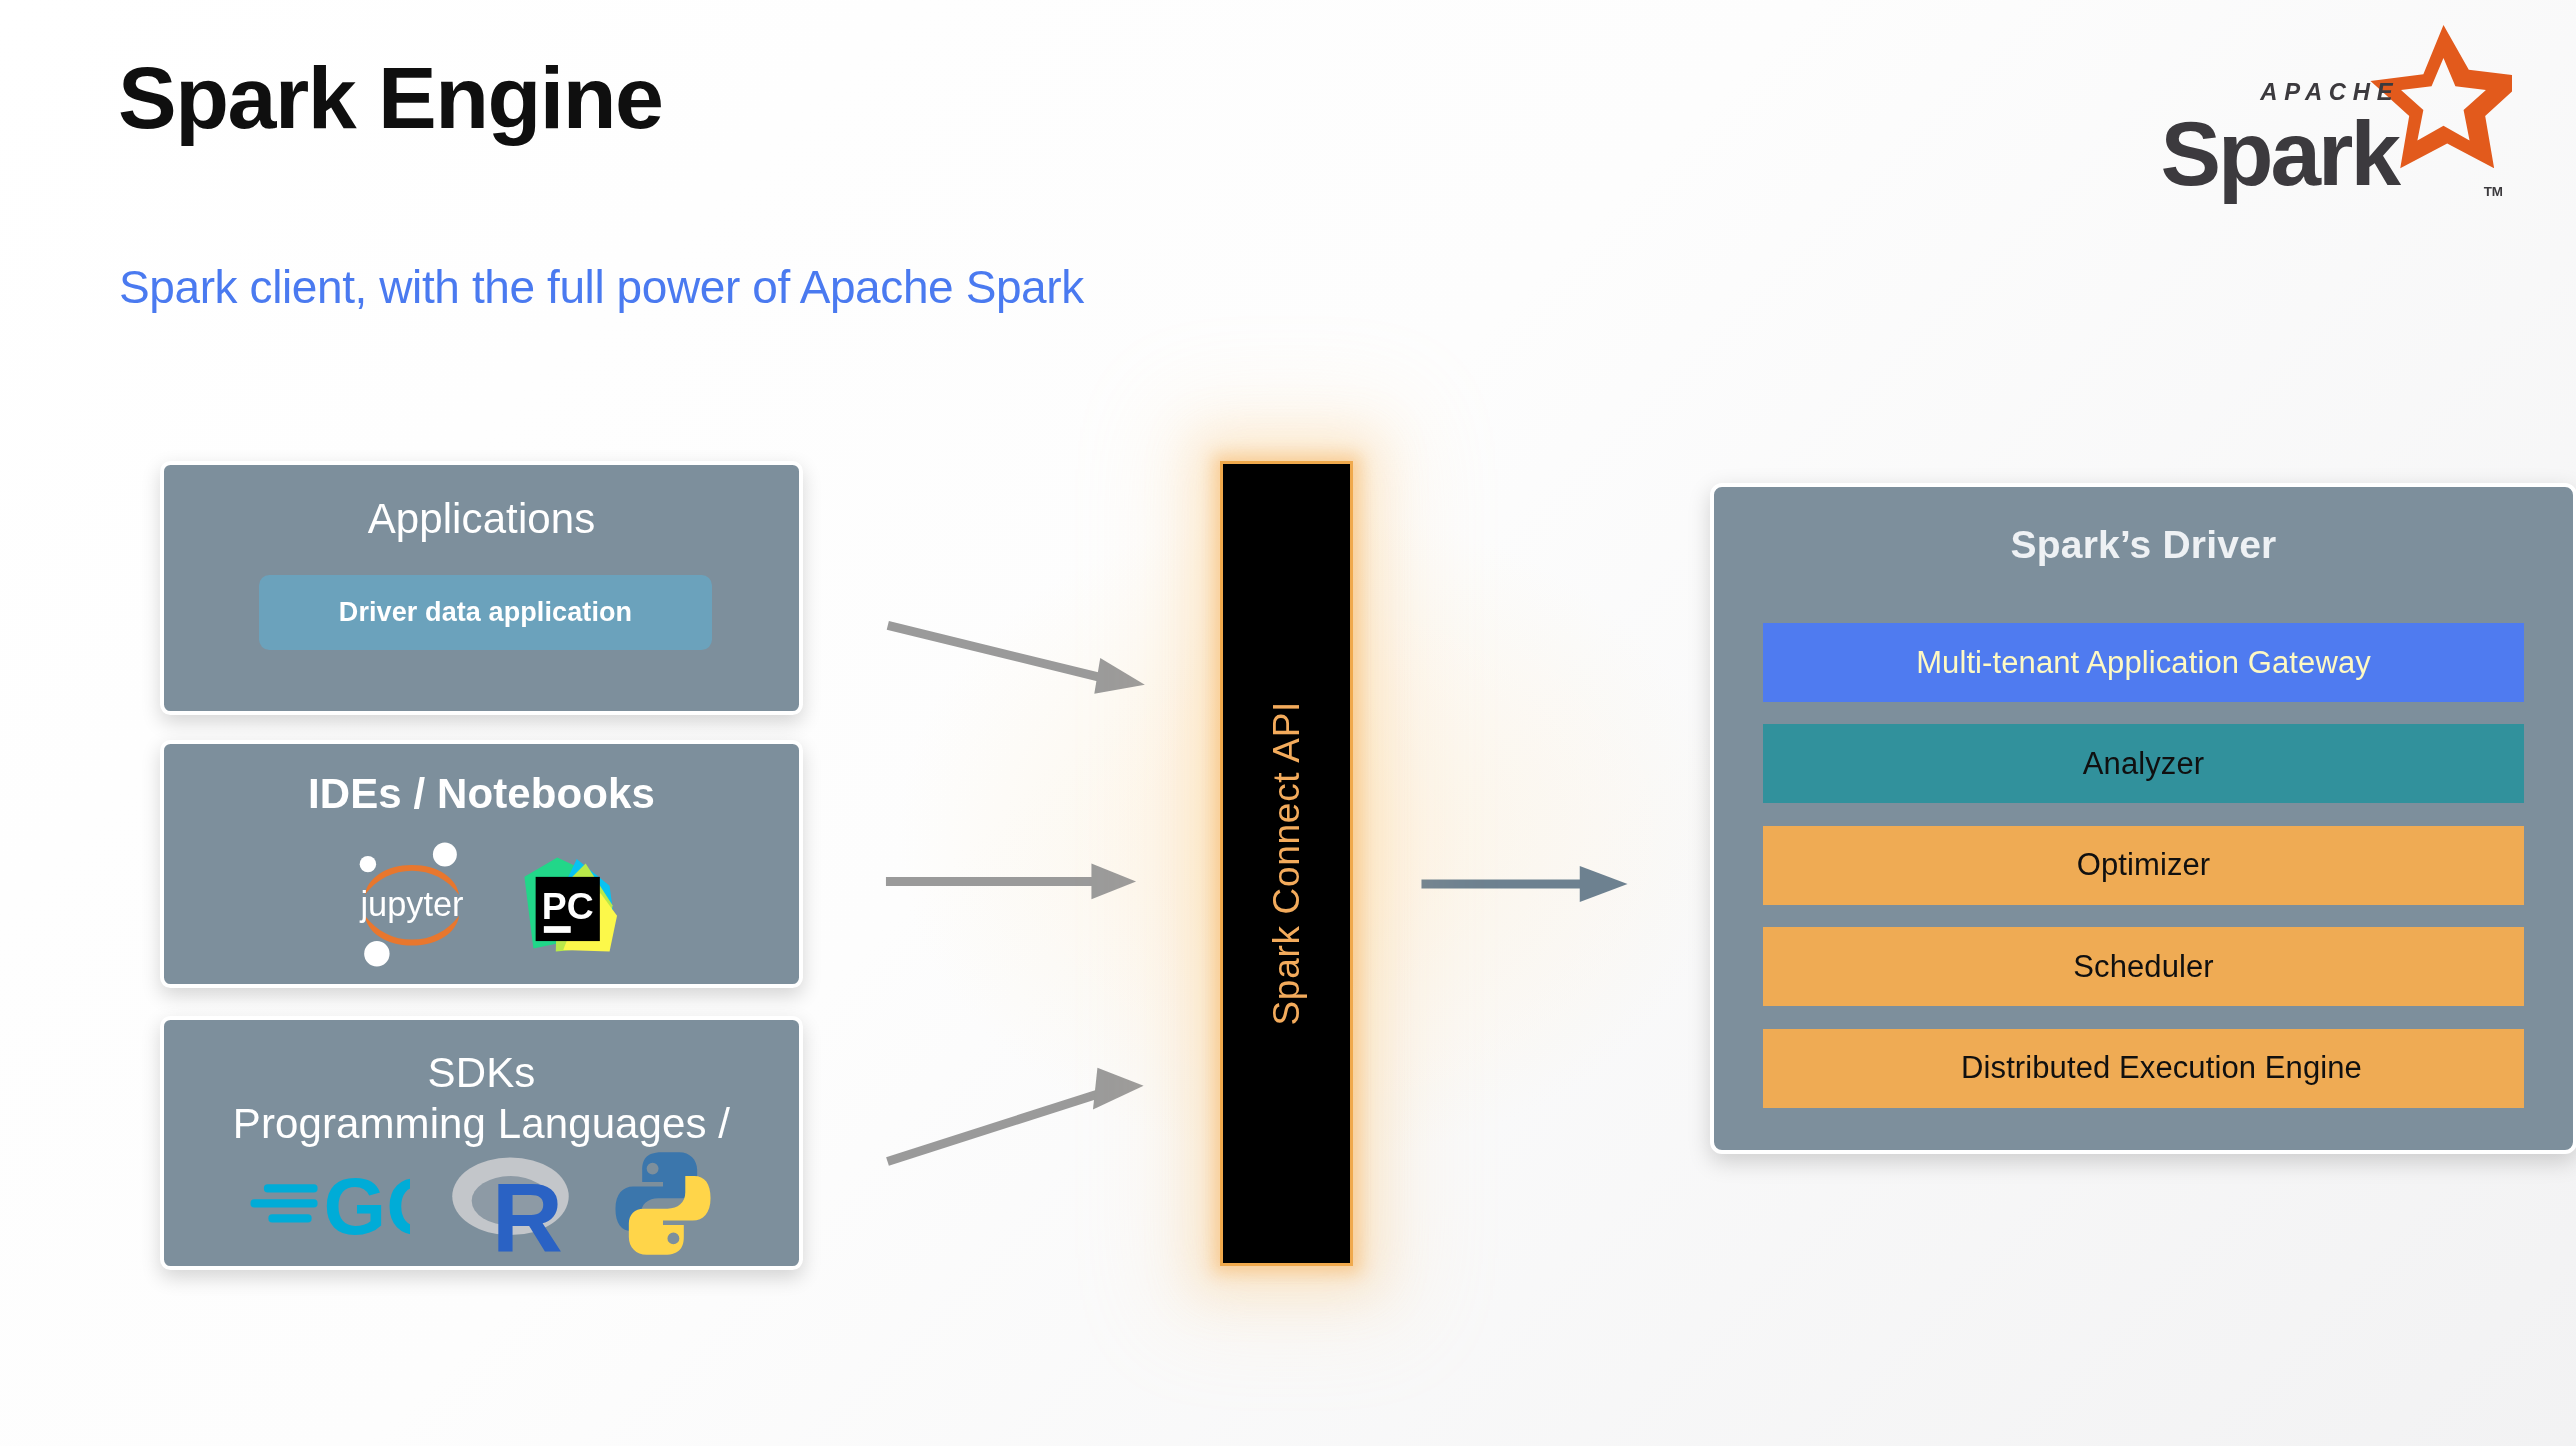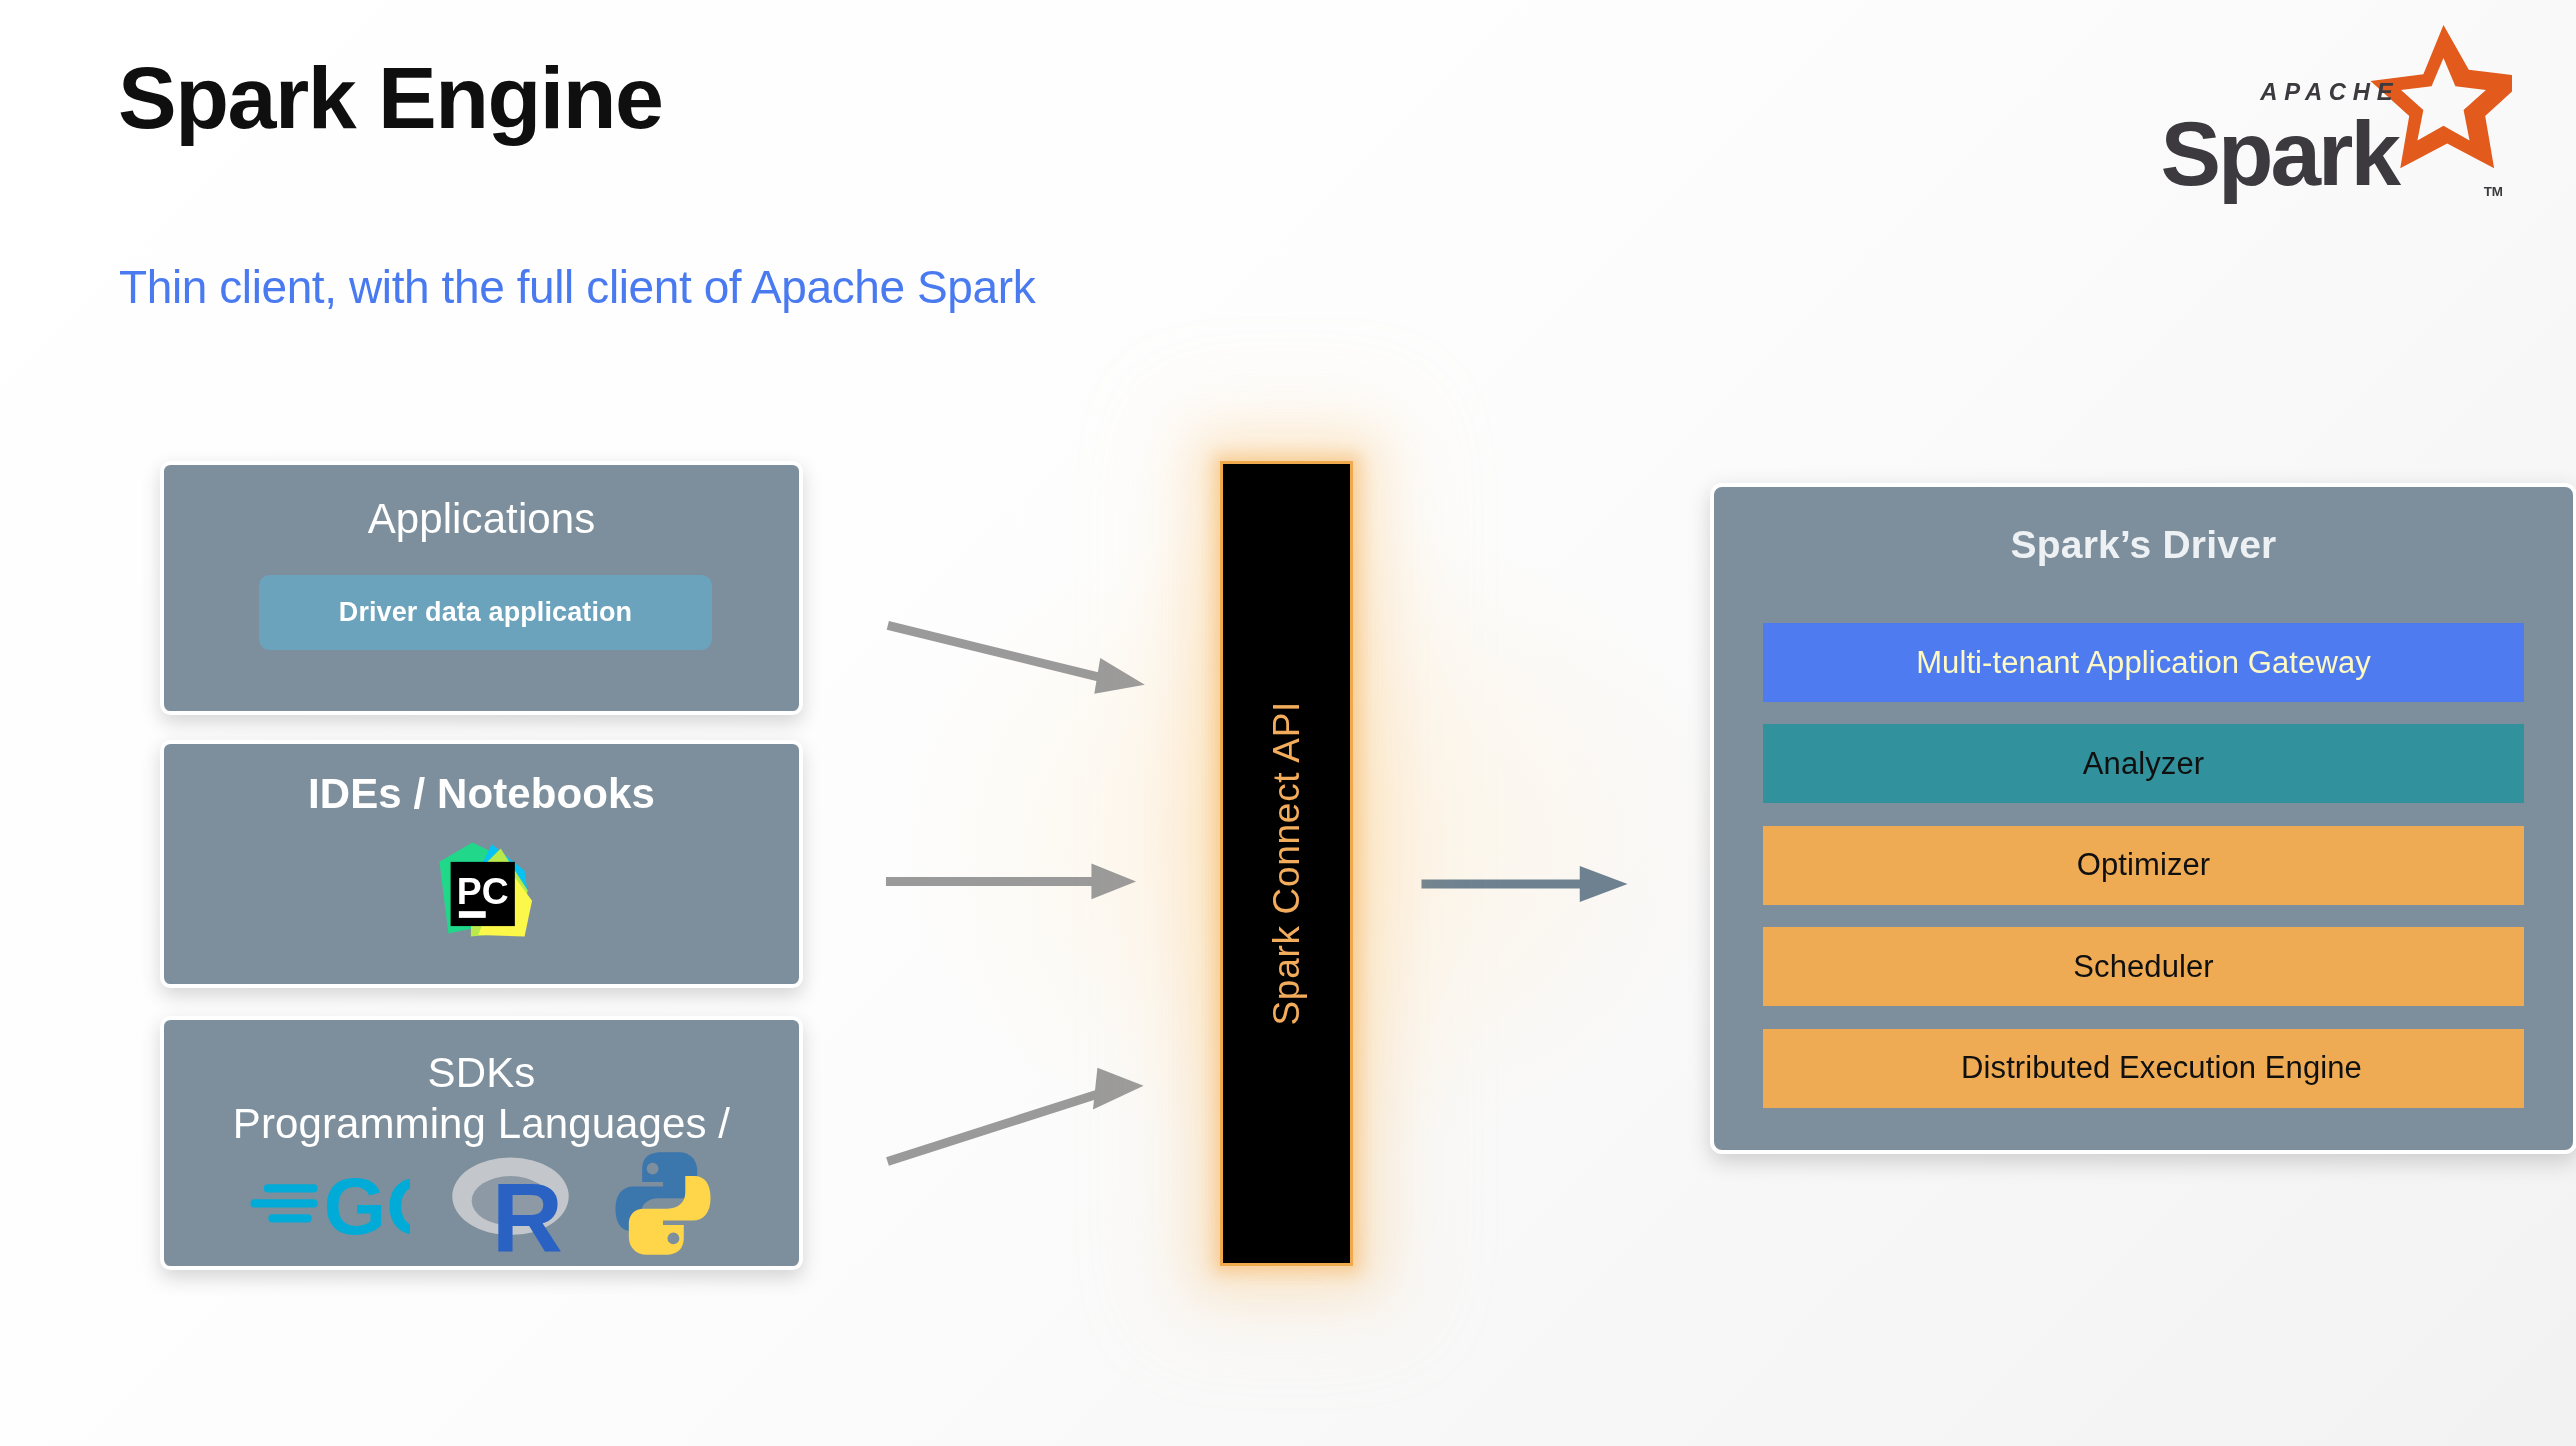--- a/index.html
+++ b/index.html
@@ -179,21 +179,21 @@
     justify-content: center;
     font-size: 31px;
     letter-spacing: 0.1px;
   }
   .driver-row:last-child { margin-bottom: 0; padding-left: 36px; }
 </style>
 </head>
 <body>
 
 <div id="page-title">Spark Engine</div>
-<div id="page-subtitle">Thin client, with the full client of Apache Spark</div>
+<div id="page-subtitle">Spark client, with the full power of Apache Spark</div>
 
 <div id="spark-logo">
   <svg viewBox="0 0 490 260" width="365" height="194">
 
     <g>
       <path fill="#e25a1c" d="M398 8 L371 74 L300 83 L352 130 L340 200 L403 167 L466 200 L454 130 L490 97 L490 75 L432 68 Z
                M398 52 L414 90 L455 95 L425 122 L433 163 L398 143 L363 163 L371 122 L341 95 L382 90 Z"></path>
     </g>
 
     <text x="152" y="108" font-family="'Liberation Sans',sans-serif" font-size="32" font-weight="700" font-style="italic" letter-spacing="9" fill="#3c3a3e">APACHE</text>
@@ -205,20 +205,30 @@
 
 <div id="card-applications" class="client-card">
   <div class="card-title">Applications</div>
   <div id="modern-data-app-pill">Driver data application</div>
 </div>
 
 <div id="card-ides" class="client-card">
   <div class="card-title">IDEs / Notebooks</div>
   <div id="ides-logo-row" class="logo-row">
 
+    <span>
+      <svg width="142" height="142" viewBox="0 0 190 190">
+        <path d="M95 44 C60 44 35 62 32 84 C48 63 70 52 95 52 C120 52 142 63 158 84 C155 62 130 44 95 44 Z" fill="#e8772e"></path>
+        <path d="M95 152 C60 152 35 134 32 112 C48 133 70 144 95 144 C120 144 142 133 158 112 C155 134 130 152 95 152 Z" fill="#e8772e"></path>
+        <circle cx="36" cy="43" r="11" fill="#ffffff"></circle>
+        <circle cx="139" cy="30" r="16" fill="#ffffff"></circle>
+        <circle cx="48" cy="163" r="17" fill="#ffffff"></circle>
+        <text x="95" y="112" text-anchor="middle" font-family="'Liberation Sans',sans-serif" font-size="46" fill="#ffffff">jupyter</text>
+      </svg>
+    </span>
 
     <span>
       <svg width="112" height="112" viewBox="0 0 150 150">
         <polygon points="18,40 62,14 92,28 78,126 30,136" fill="#21d789"></polygon>
         <polygon points="88,16 132,52 138,96 96,120 74,46" fill="#07c3f2"></polygon>
         <polygon points="100,22 136,78 128,134 60,140 62,60" fill="#b9e94a"></polygon>
         <polygon points="120,62 142,92 132,140 70,138 92,80" fill="#fcf84a"></polygon>
         <rect x="33" y="40" width="86" height="86" fill="#000000"></rect>
         <text x="76" y="96" text-anchor="middle" font-family="'Liberation Sans',sans-serif" font-size="50" font-weight="700" fill="#ffffff">PC</text>
         <rect x="44" y="106" width="36" height="9" fill="#ffffff"></rect>

